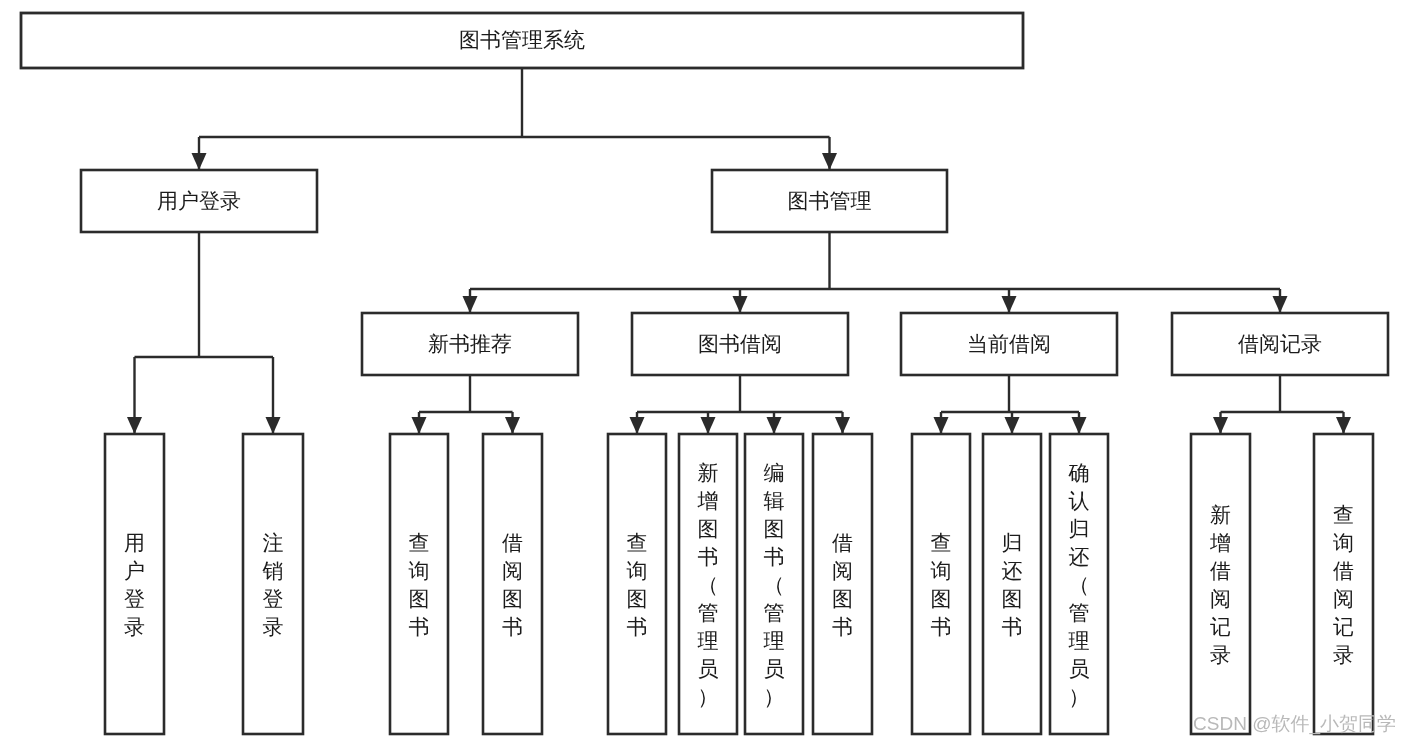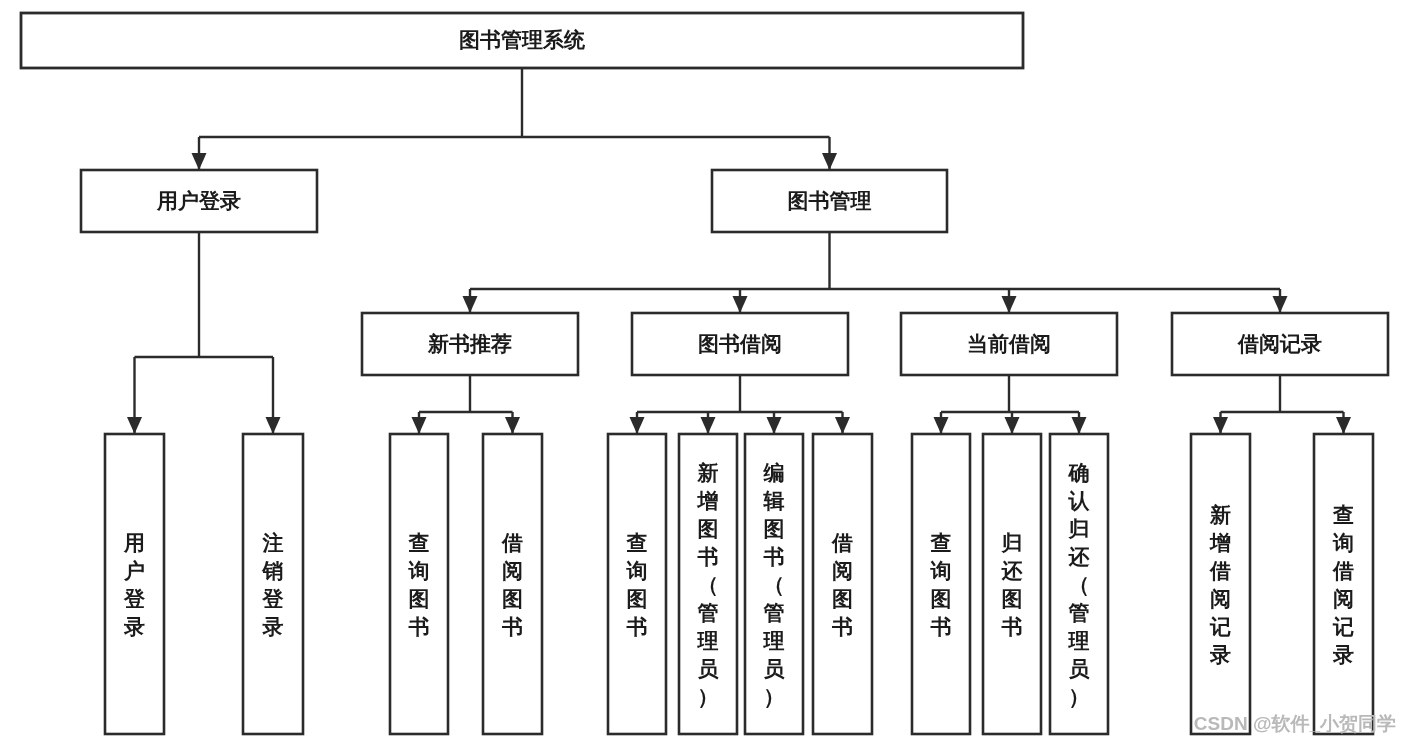--- a/index.html
+++ b/index.html
@@ -10,21 +10,20 @@
   }
   body {
     font-family: "Liberation Sans", "DejaVu Sans", sans-serif;
   }
   #diagram-root {
     position: relative;
     width: 1405px;
     height: 747px;
     background: #ffffff;
     overflow: hidden;
-    font-weight: bold;
   }
   svg.diagram-canvas {
     position: absolute;
     left: 0;
     top: 0;
     width: 1405px;
     height: 747px;
     display: block;
   }
   .node-box {

